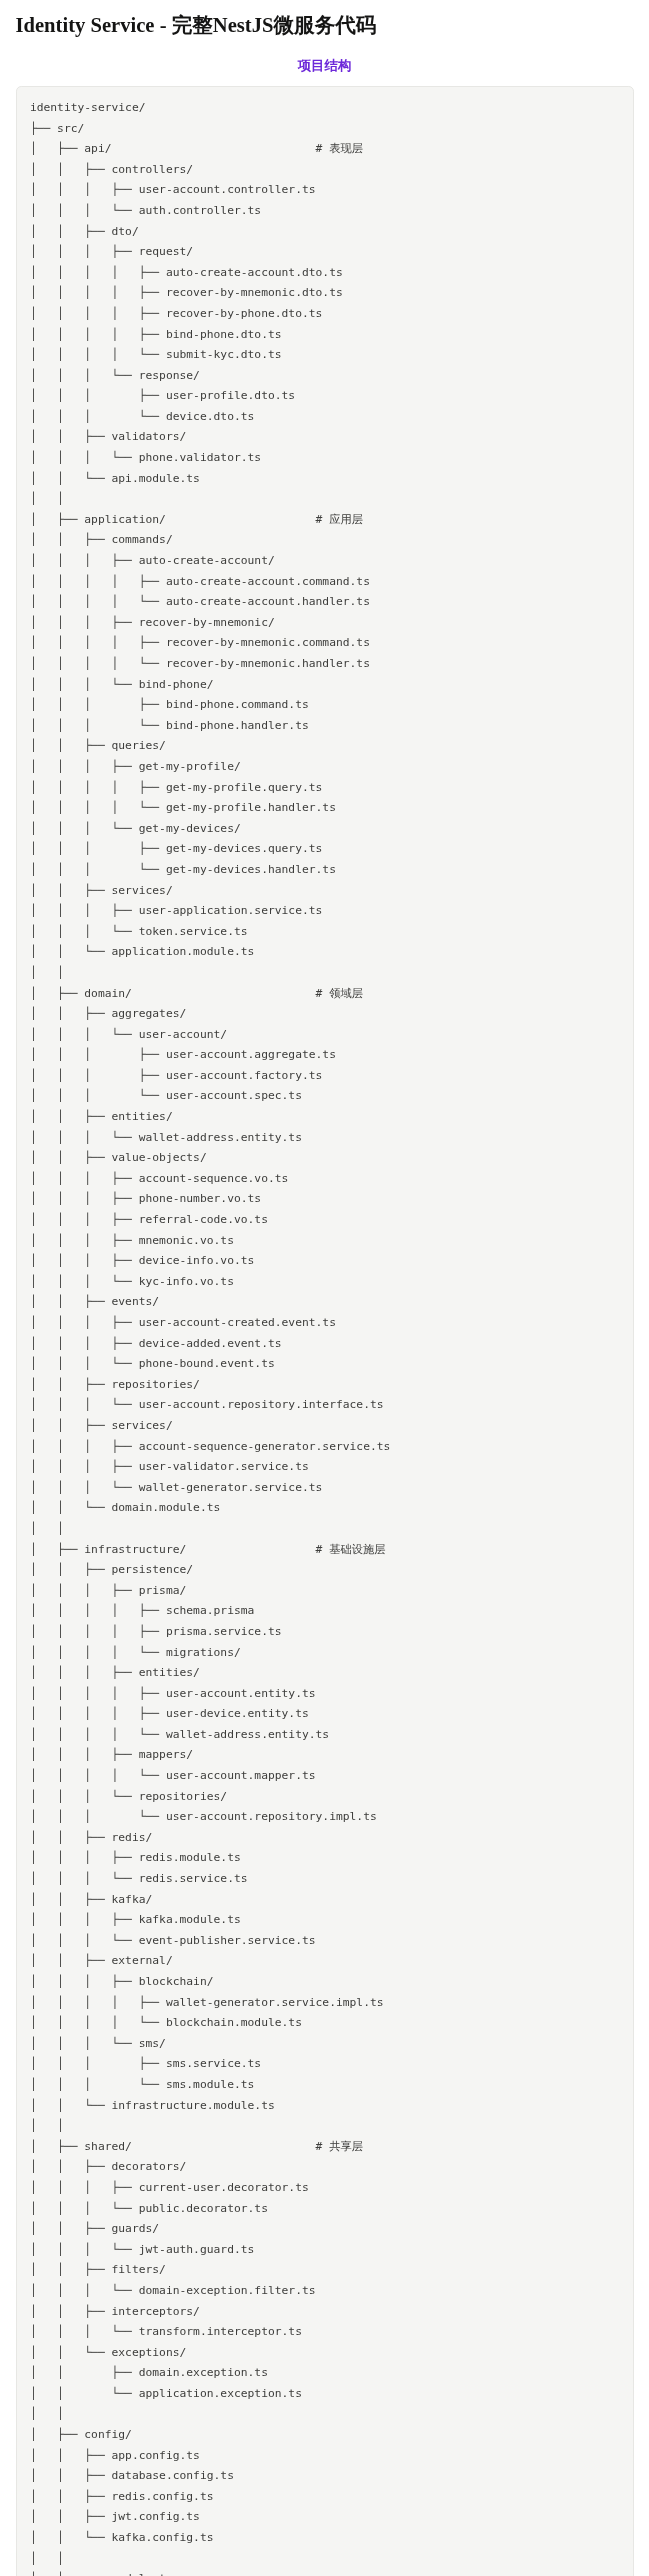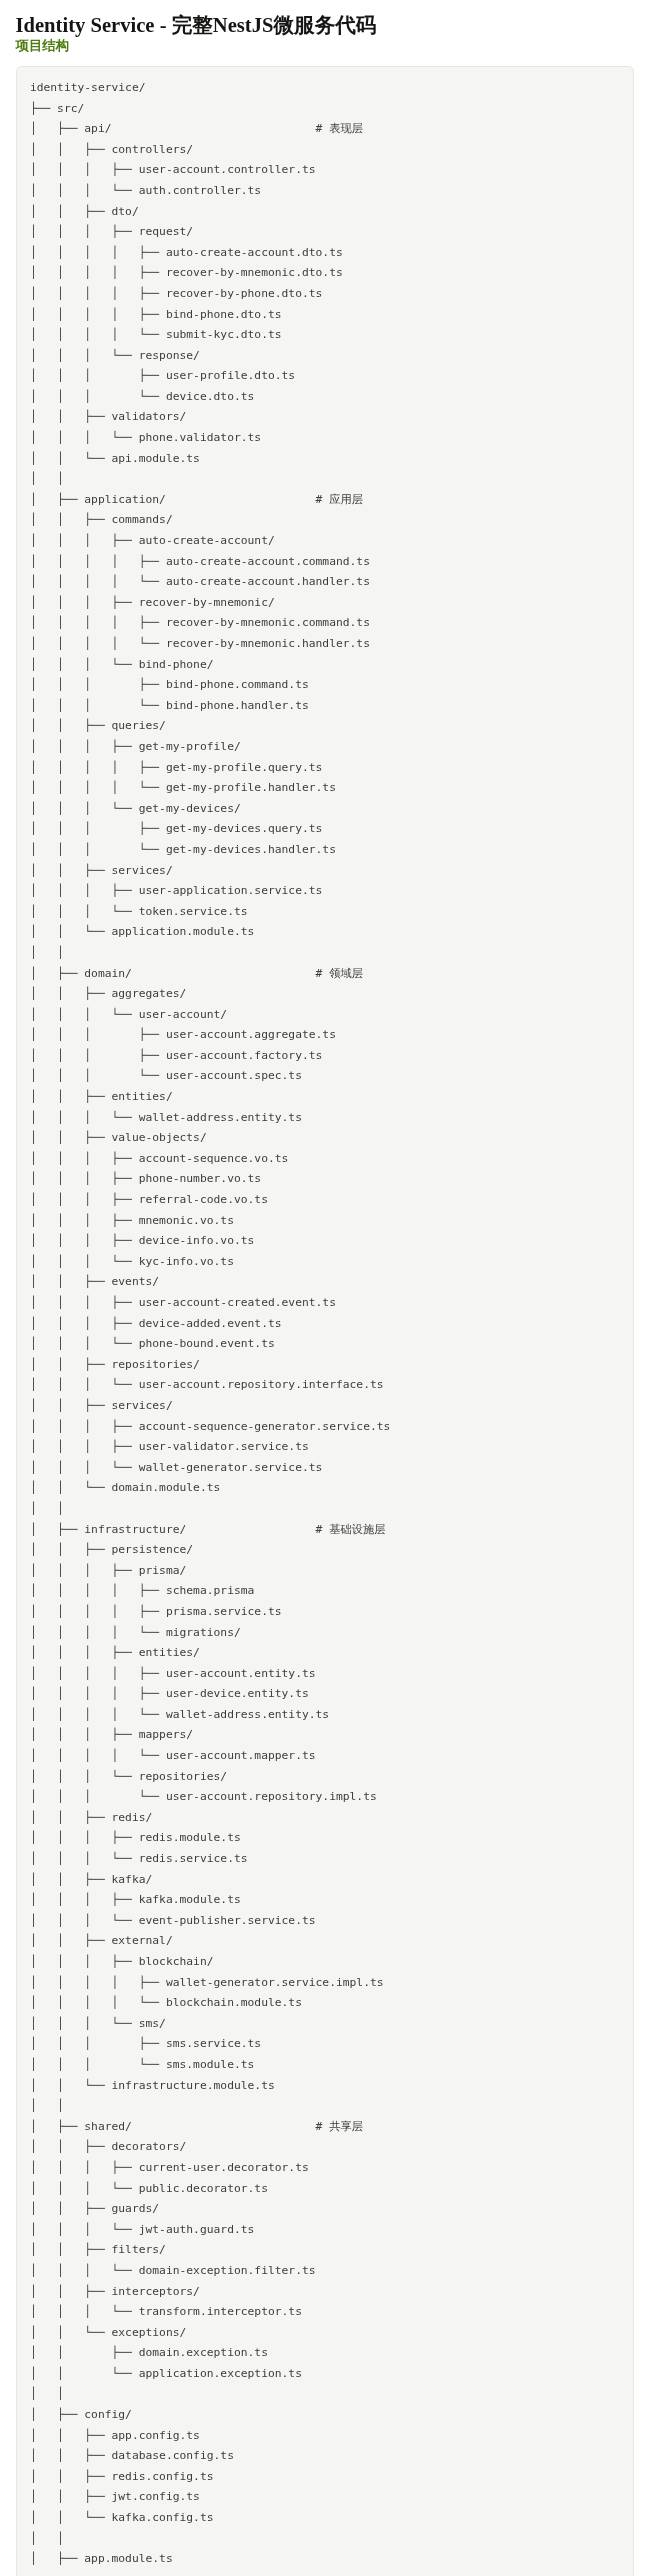--- a/index.html
+++ b/index.html
@@ -12,29 +12,30 @@
   }
   .page {
     padding: 12.4px 15.5px 13.4px 15.5px;
   }
   .doc-title {
     font-family: "Liberation Serif", "DejaVu Serif", serif;
     font-size: 20.6px;
     line-height: 26px;
     font-weight: 700;
     color: #151514;
-    margin-bottom: 0;
+    margin-bottom: 20px;
   }
   .section-heading {
     font-family: "Liberation Sans", "DejaVu Sans", sans-serif;
     font-size: 13.4px;
     line-height: 16.5px;
     font-weight: 700;
-    color: #4d7c0f;
+    color: #6d28d9;
     margin-bottom: 11.3px;
+    text-align: center;
   }
   .code-block {
     background: #f5f5f3;
     border: 0.5px solid #e7e7e4;
     border-radius: 5.2px;
     padding: 10.8px 13.4px;
     width: 618px;
   }
   .file-tree {
     font-family: "DejaVu Sans Mono", "Liberation Mono", monospace;

